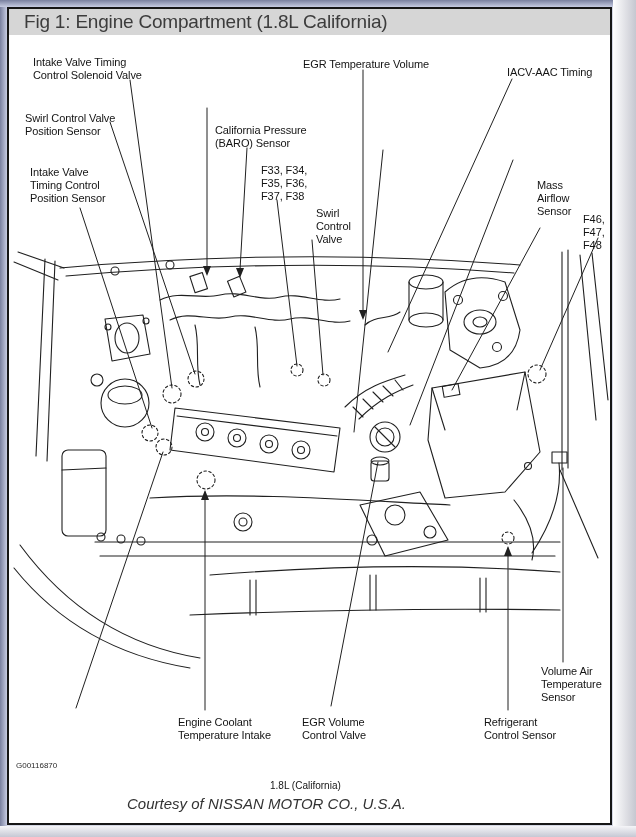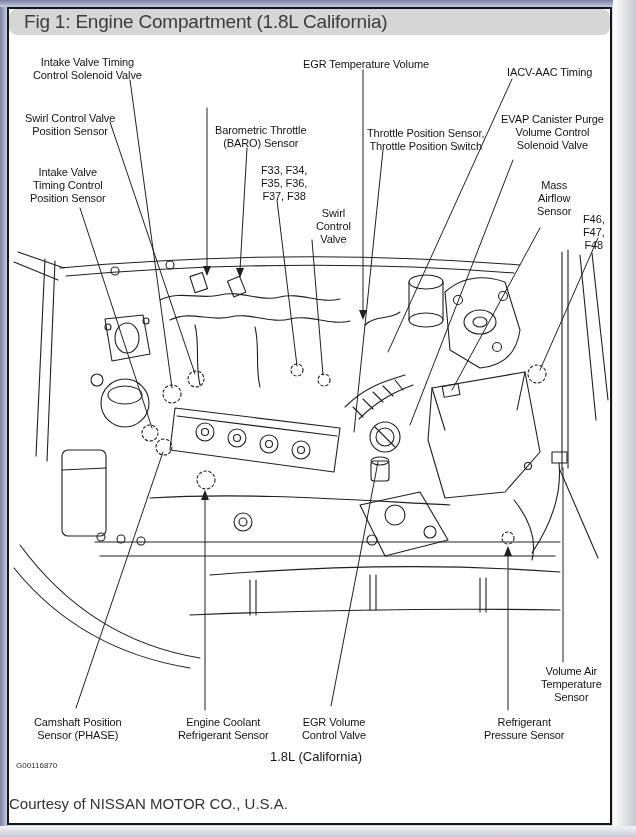--- a/index.html
+++ b/index.html
@@ -12,36 +12,36 @@
   .edge-left{left:0;top:0;width:7px;height:837px;background:linear-gradient(90deg,#79809f,#c7cce2);}
   .edge-top{left:0;top:0;width:636px;height:7px;background:linear-gradient(180deg,#79809f,#c7cce2);}
   .edge-right{left:613px;top:0;width:23px;height:837px;background:linear-gradient(90deg,#ffffff,#c6c7d0);}
   .edge-bottom{left:0;top:826px;width:636px;height:11px;background:linear-gradient(180deg,#f5f5f8,#c6c8d4);}
   .page{
     position:absolute;left:7px;top:7px;width:605px;height:818px;
     background:#ffffff;border:2px solid #161616;box-sizing:border-box;
   }
   .canvas{position:absolute;left:0;top:0;width:601px;height:814px;}
   .title-band{
-    position:absolute;left:0;top:0;width:601px;height:26px;background:#d6d6d6;border-radius:8px;
+    position:absolute;left:0;top:0;width:601px;height:26px;background:#d6d6d6;
   }
   .title-text{
     position:absolute;left:15px;top:2px;font-size:19px;letter-spacing:-0.2px;
     color:#3c3c3c;white-space:nowrap;
   }
   .art{position:absolute;left:0;top:0;}
   .lbl{
     position:absolute;font-size:11px;line-height:13px;color:#141414;
-    white-space:pre-line;letter-spacing:-0.1px;text-align:center;
-  }
-  .caption{position:absolute;font-size:13px;color:#141414;white-space:nowrap;}
+    white-space:pre-line;letter-spacing:-0.1px;
+  }
+  .caption{position:absolute;font-size:10px;color:#141414;white-space:nowrap;margin-top:31px;}
   .gcode{position:absolute;font-size:8px;color:#2a2a2a;white-space:nowrap;}
   .footer{
-    position:absolute;left:0;top:786px;width:515px;text-align:left;
-    font-size:15px;color:#333333;white-space:nowrap;
+    position:absolute;left:0;top:786px;width:515px;text-align:center;
+    font-size:15px;color:#333333;white-space:nowrap;font-style:italic;
   }
 </style>
 </head>
 <body>
 
 <div class="edge edge-left"></div>
 <div class="edge edge-top"></div>
 <div class="edge edge-right"></div>
 <div class="edge edge-bottom"></div>
 
@@ -191,50 +191,43 @@
       </g>
     </g>
   </svg>
 
   <div class="lbl" style="left:24px;top:47px">Intake Valve Timing
 Control Solenoid Valve</div>
   <div class="lbl" style="left:294px;top:49px">EGR Temperature Volume</div>
   <div class="lbl" style="left:498px;top:57px">IACV-AAC Timing</div>
   <div class="lbl" style="left:16px;top:103px">Swirl Control Valve
 Position Sensor</div>
-  <div class="lbl" style="left:206px;top:115px">Barometric Throttle
+  <div class="lbl" style="left:206px;top:115px">California Pressure
 (BARO) Sensor</div>
-  <div class="lbl" style="left:358px;top:118px">Throttle Position Sensor,
-Throttle Position Switch</div>
-  <div class="lbl" style="left:492px;top:104px">EVAP Canister Purge
-Volume Control
-Solenoid Valve</div>
   <div class="lbl" style="left:21px;top:157px">Intake Valve
 Timing Control
 Position Sensor</div>
   <div class="lbl" style="left:252px;top:155px">F33, F34,
 F35, F36,
 F37, F38</div>
   <div class="lbl" style="left:307px;top:198px">Swirl
 Control
 Valve</div>
   <div class="lbl" style="left:528px;top:170px">Mass
 Airflow
 Sensor</div>
   <div class="lbl" style="left:574px;top:204px">F46,
 F47,
 F48</div>
-  <div class="lbl" style="left:25px;top:707px">Camshaft Position
-Sensor (PHASE)</div>
   <div class="lbl" style="left:169px;top:707px">Engine Coolant
-Refrigerant Sensor</div>
+Temperature Intake</div>
   <div class="lbl" style="left:293px;top:707px">EGR Volume
 Control Valve</div>
   <div class="lbl" style="left:475px;top:707px">Refrigerant
-Pressure Sensor</div>
+Control Sensor</div>
   <div class="lbl" style="left:532px;top:656px">Volume Air
 Temperature
 Sensor</div>
 
   <div class="caption" style="left:261px;top:740px">1.8L (California)</div>
   <div class="gcode" style="left:7px;top:752px">G00116870</div>
   <div class="footer">Courtesy of NISSAN MOTOR CO., U.S.A.</div>
 
  </div>
 </div>

